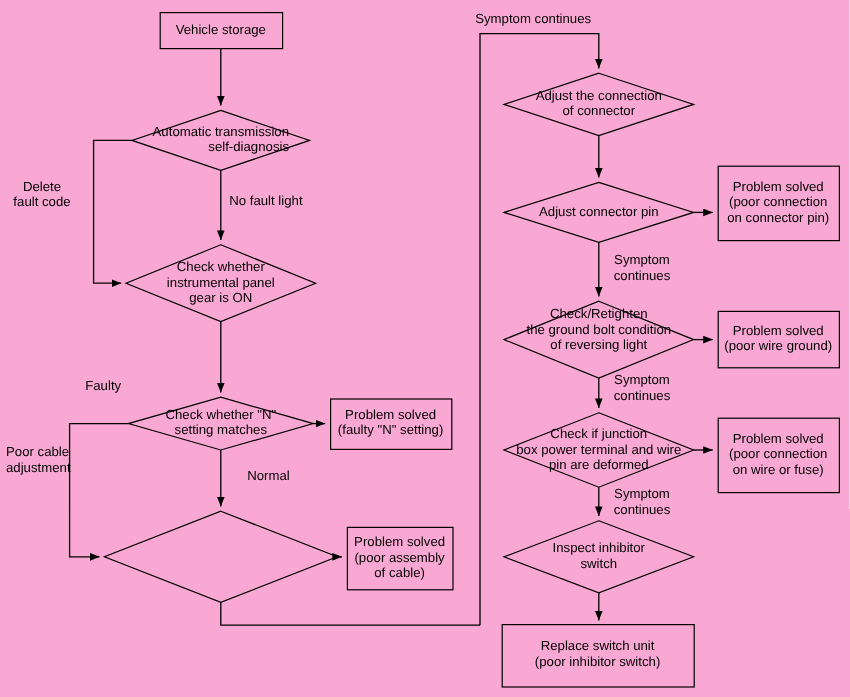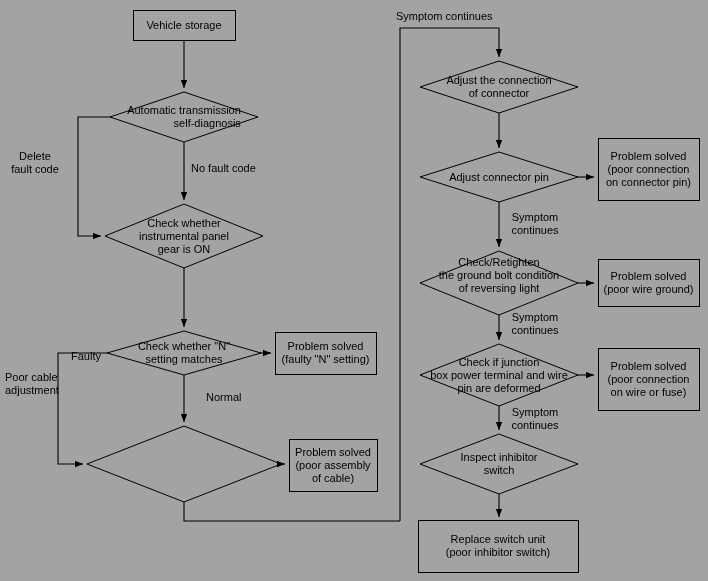--- a/index.html
+++ b/index.html
@@ -4,21 +4,21 @@
 <style>
   html, body {
     margin: 0;
     padding: 0;
     background: #ffffff;
   }
   #flowchart-root {
     position: relative;
     width: 708px;
     height: 581px;
-    background: #a3a3a3;
+    background: #f9a8d4;
     font-family: "Liberation Sans", sans-serif;
     overflow: hidden;
   }
   #flow-svg {
     position: absolute;
     left: 0;
     top: 0;
     width: 708px;
     height: 581px;
   }
@@ -179,23 +179,23 @@
 
   <div class="node-label" style="left:418px; top:520px; width:160px; height:52px;">Replace switch unit
 (poor inhibitor switch)</div>
 
   <div class="node-label" style="left:434px; top:450px; width:130px; height:28px;">Inspect inhibitor
 switch</div>
 
   <div class="edge-label center" style="left:4px; top:150px; width:62px;">Delete
 fault code</div>
 
-  <div class="edge-label" style="left:191px; top:162px;">No fault code</div>
-
-  <div class="edge-label" style="left:71px; top:350px;">Faulty</div>
+  <div class="edge-label" style="left:191px; top:162px;">No fault light</div>
+
+  <div class="edge-label" style="left:71px; top:316px;">Faulty</div>
 
   <div class="edge-label" style="left:5px; top:371px; width:56px;">Poor cable
 adjustment</div>
 
   <div class="edge-label" style="left:206px; top:391px;">Normal</div>
 
   <div class="edge-label" style="left:396px; top:10px;">Symptom continues</div>
 
   <div class="edge-label center" style="left:503px; top:211px; width:64px;">Symptom
 continues</div>

